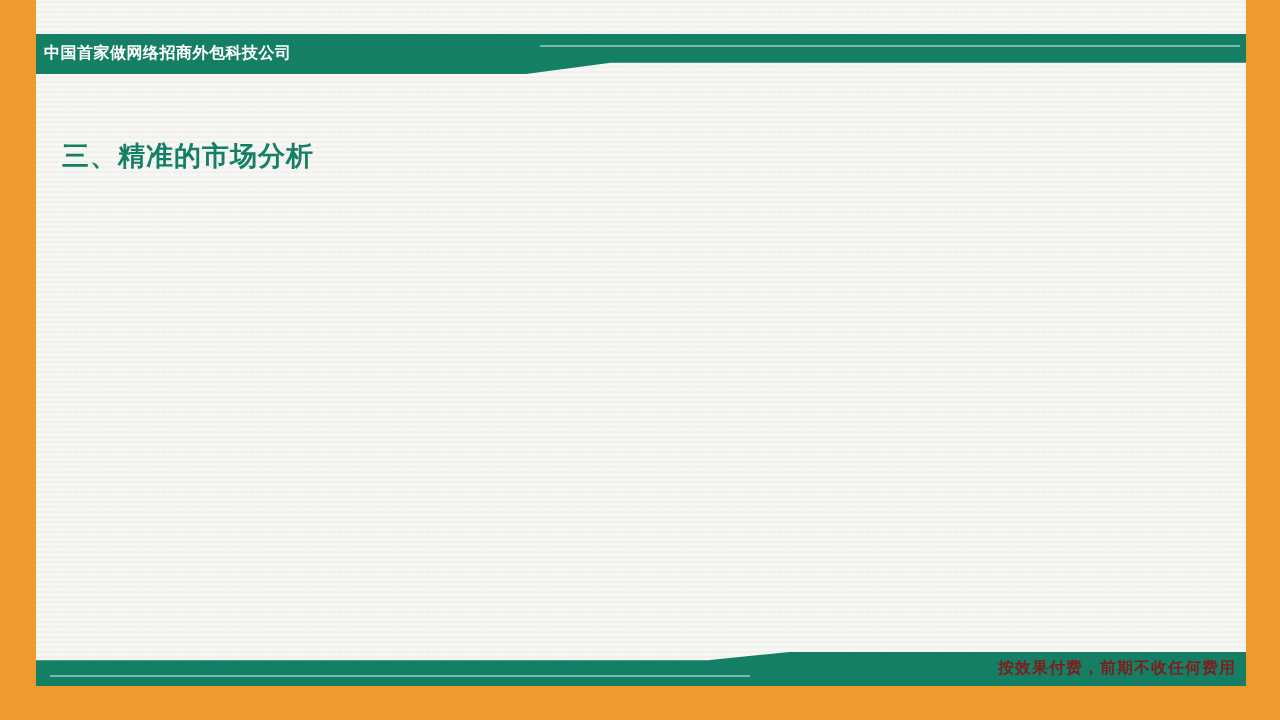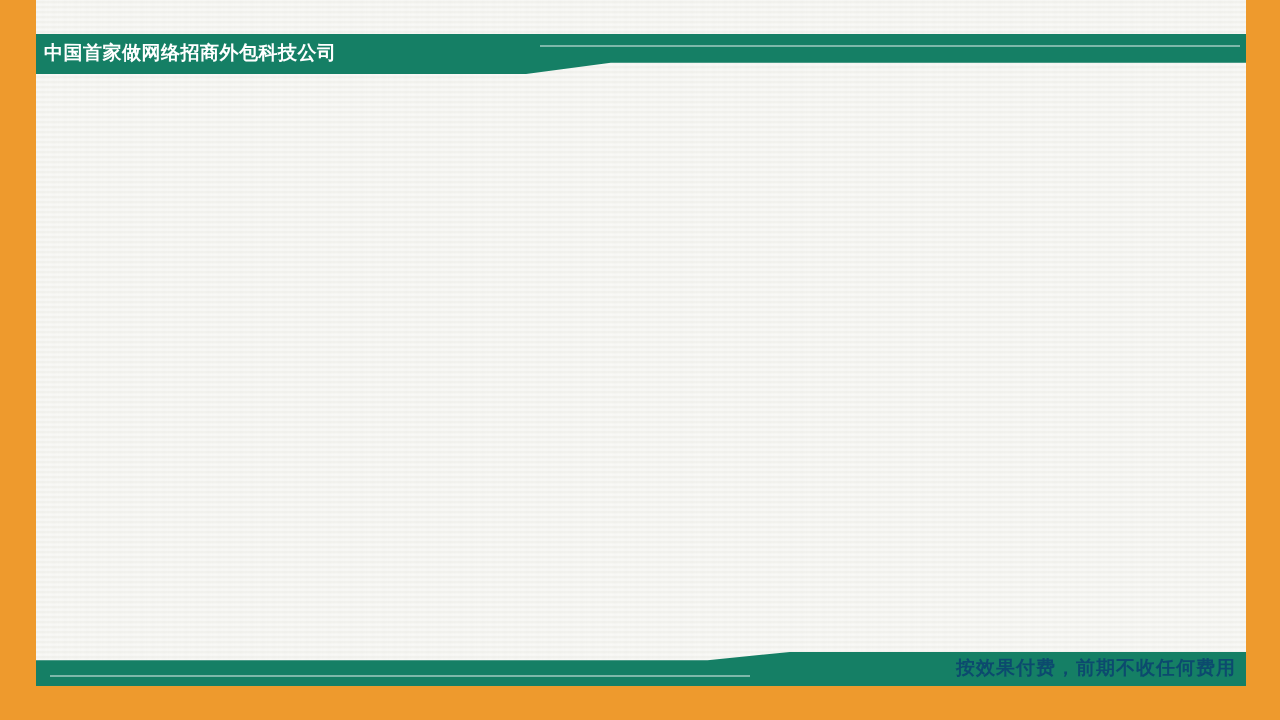--- a/index.html
+++ b/index.html
@@ -84,21 +84,21 @@
     background: rgba(255,255,255,0.45);
   }
   .header-title {
     position: absolute;
     left: 44px;
     top: 37px;
     width: 560px;
     height: 32px;
     line-height: 32px;
     color: #ffffff;
-    font-size: 19px;
+    font-size: 16px;
     font-weight: bold;
     letter-spacing: 0.5px;
     white-space: nowrap;
   }
 
   
   .section-title {
     position: absolute;
     left: 62px;
     top: 138px;
@@ -147,39 +147,40 @@
     width: 700px;
     height: 2px;
     background: rgba(255,255,255,0.45);
   }
   .footer-text {
     position: absolute;
     right: 44px;
     top: 653px;
     height: 30px;
     line-height: 30px;
-    color: #0c4a6e;
-    font-size: 19px;
+    color: #7f1d1d;
+    font-size: 16px;
     font-weight: bold;
     letter-spacing: 1px;
     white-space: nowrap;
     text-align: center;
   }
 </style>
 </head>
 <body>
 
 <div id="slide">
 
   <div class="paper"></div>
 
   <div class="header-band"></div>
   <div class="header-hairline"></div>
   <div class="header-title">中国首家做网络招商外包科技公司</div>
 
+  <div class="section-title">三、精准的市场分析</div>
 
 
   <div class="footer-band"></div>
   <div class="footer-hairline"></div>
   <div class="footer-text">按效果付费，前期不收任何费用</div>
 
   <div class="bottom-orange"></div>
 
 </div>
 

